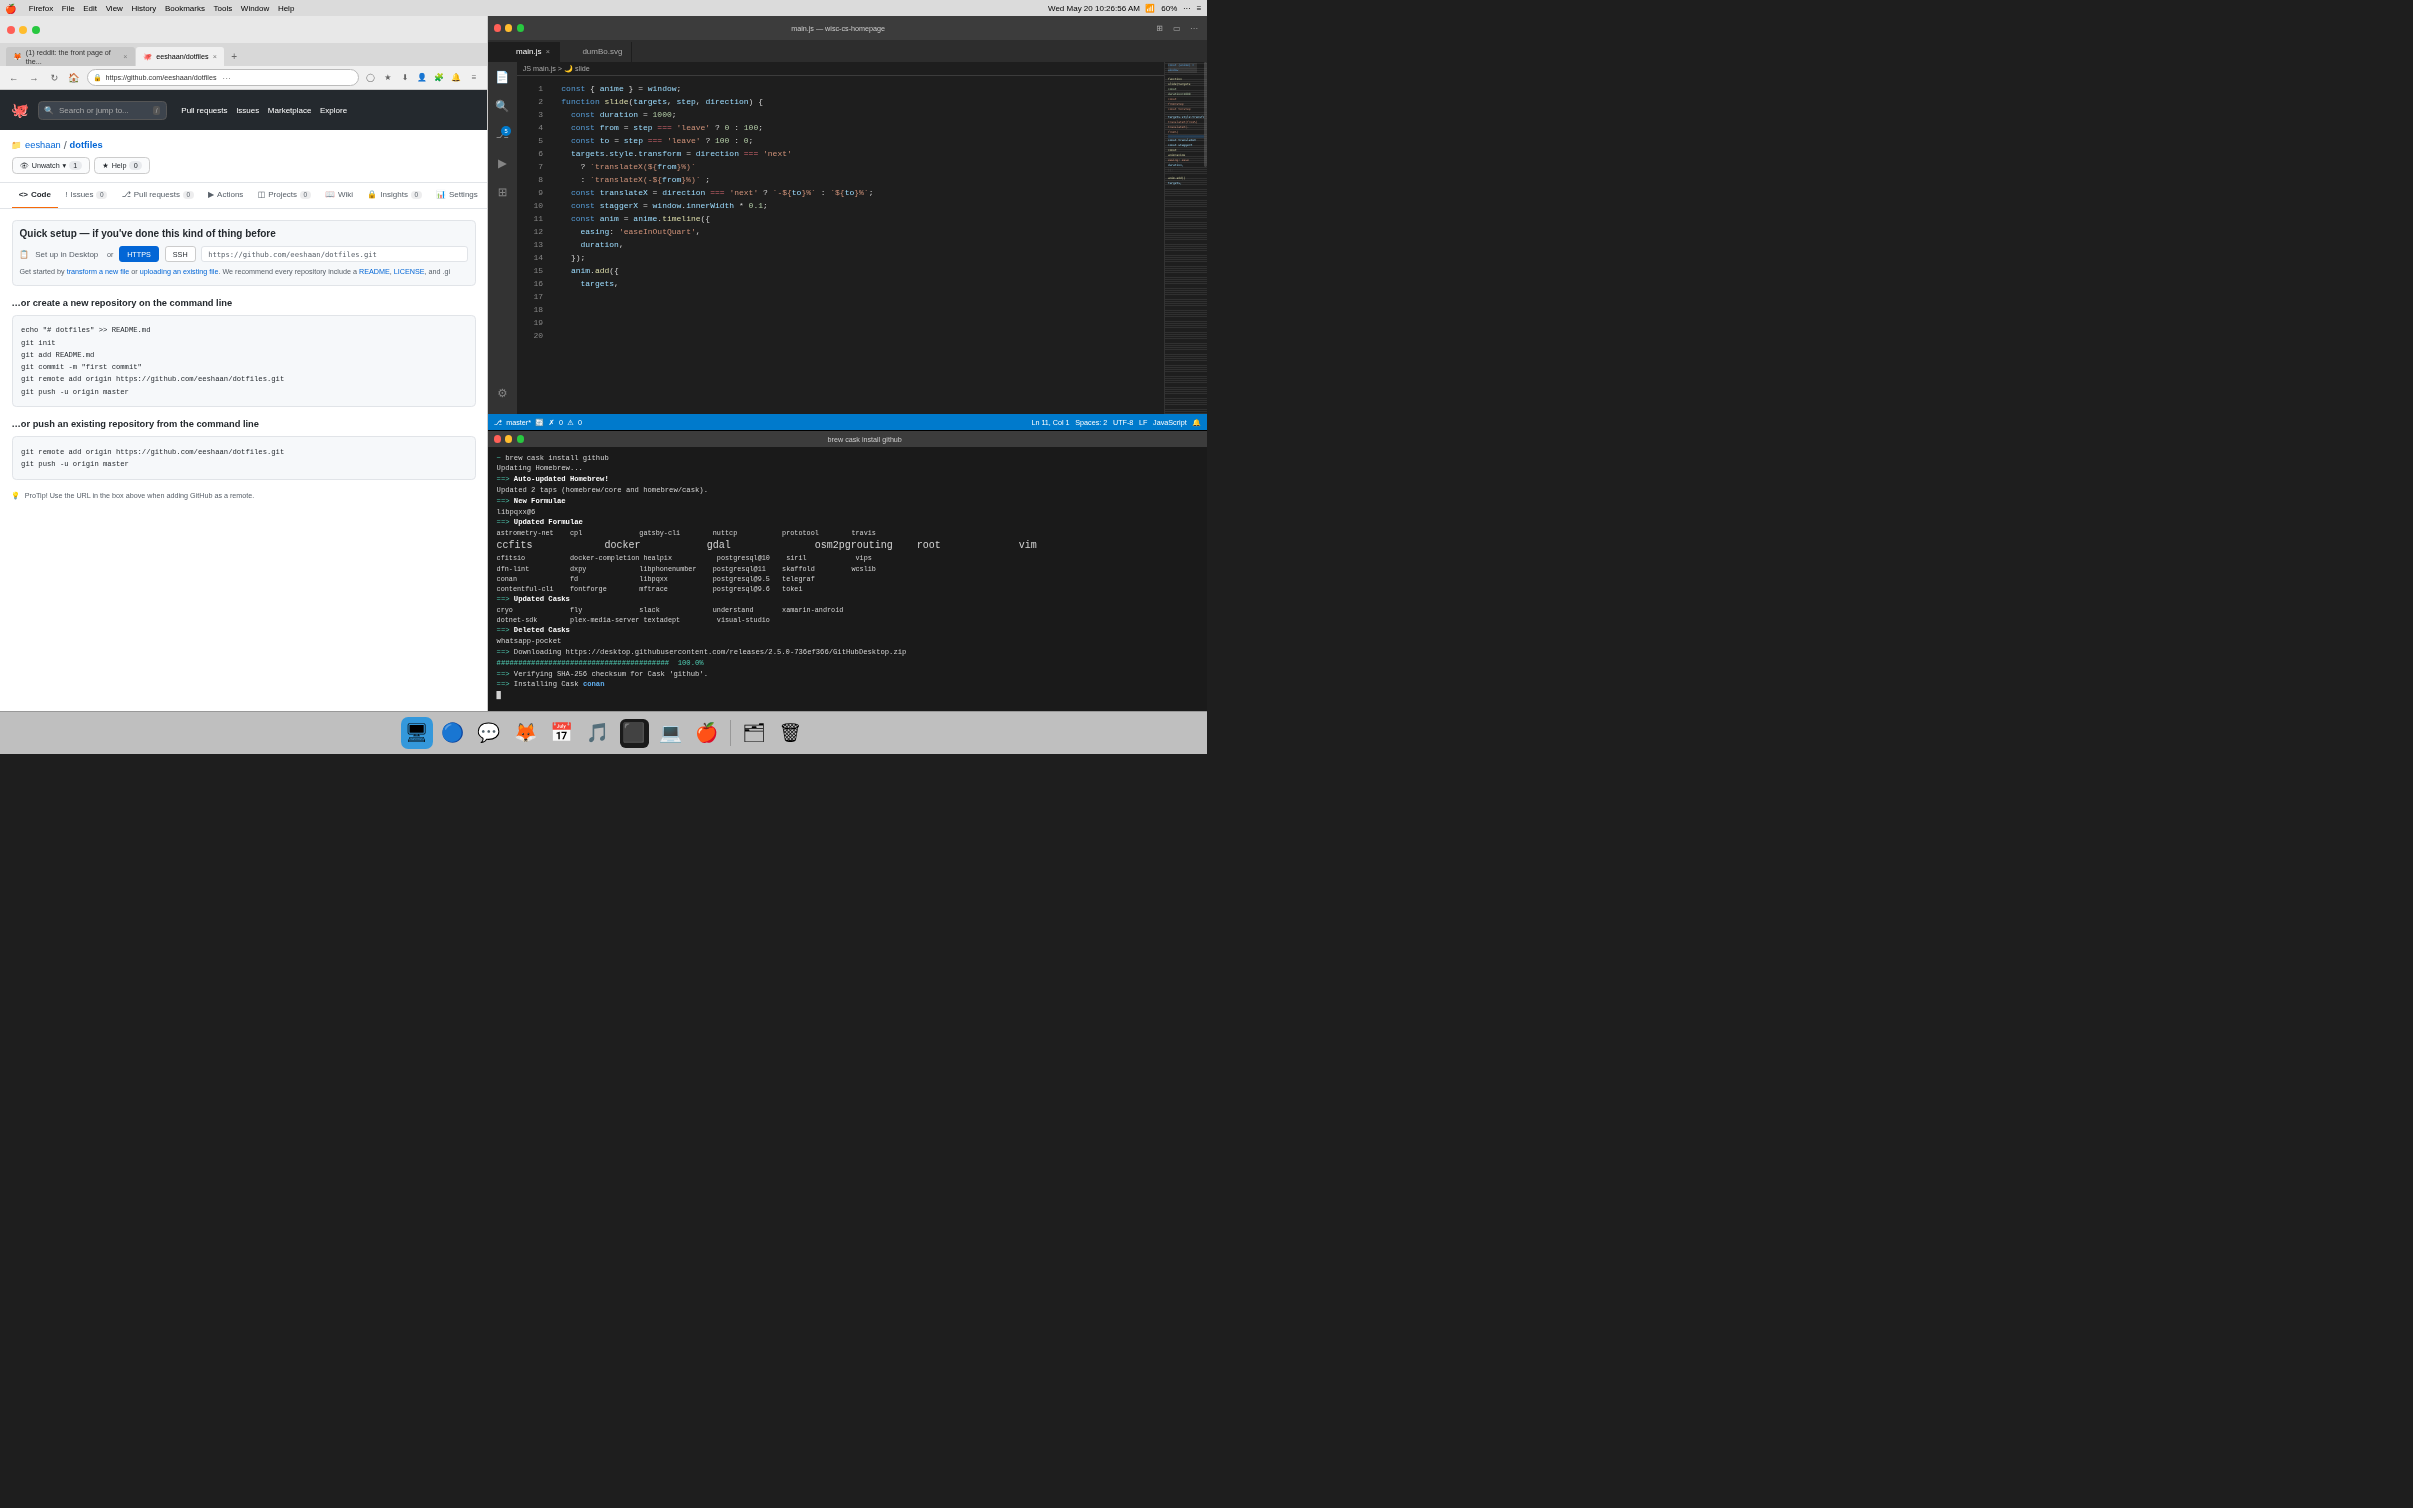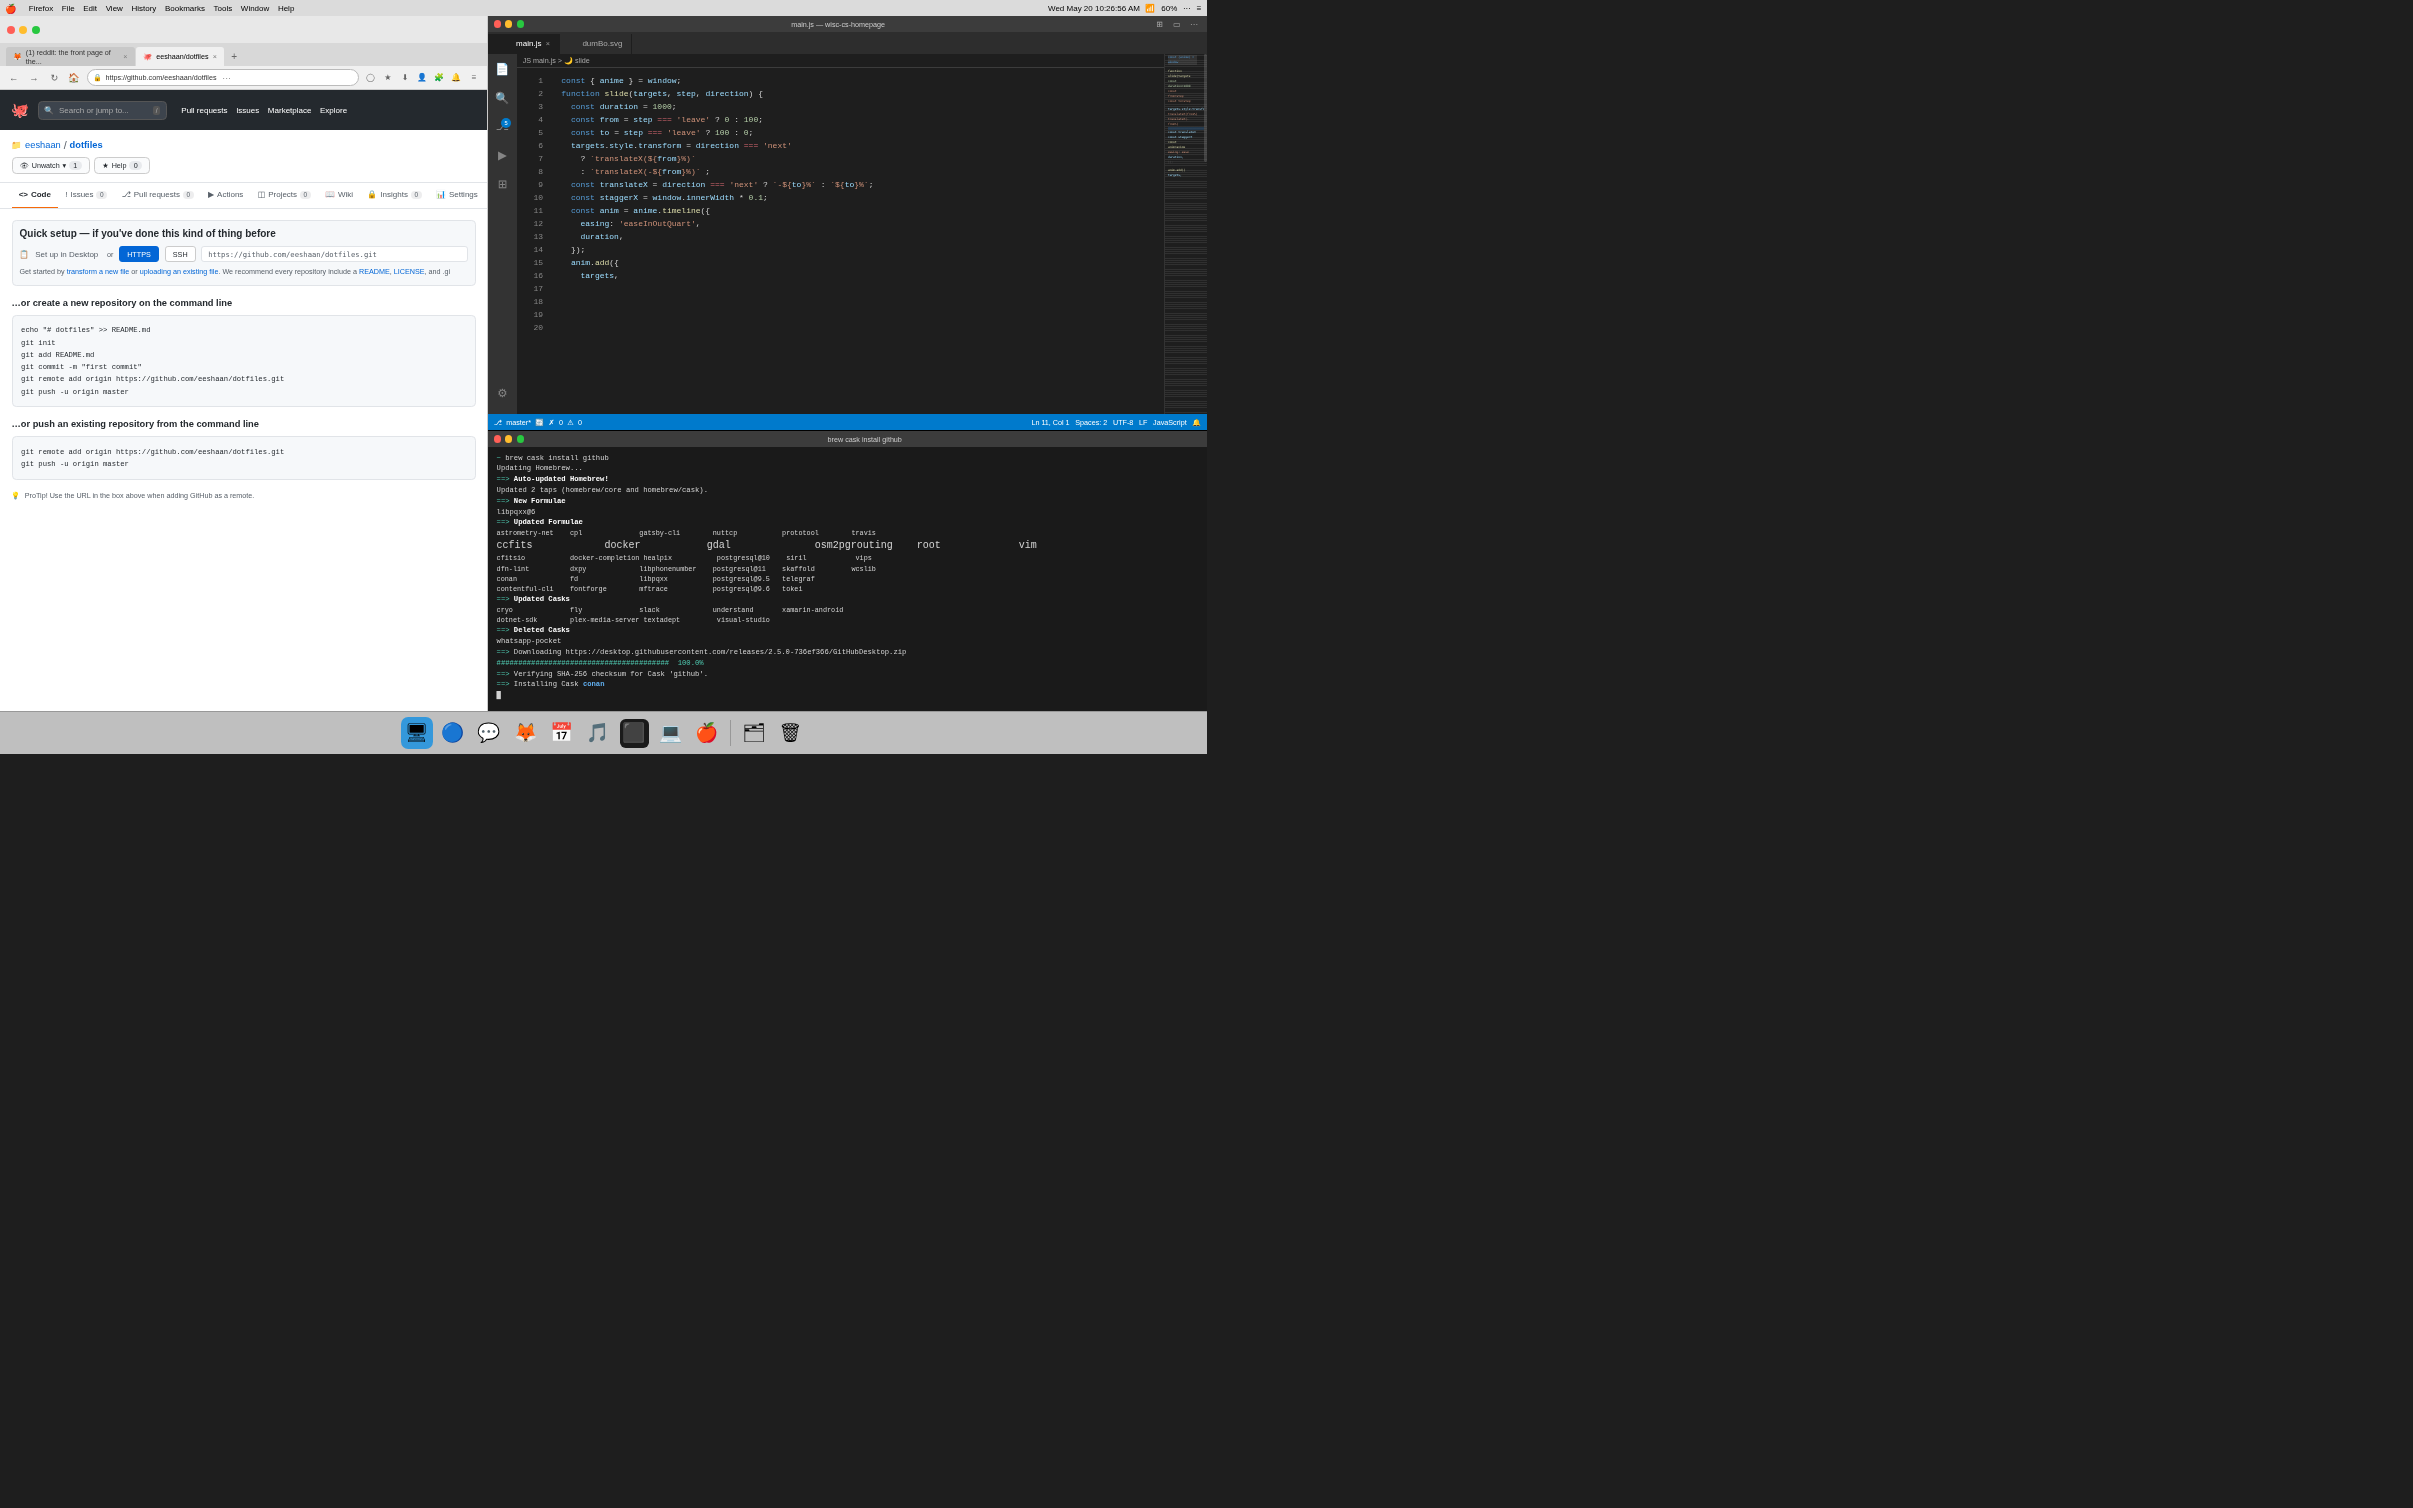--- a/index.html
+++ b/index.html
@@ -296,21 +296,21 @@
     
     .vscode-window {
       flex: 1;
       display: flex;
       flex-direction: column;
       background: #1e1e1e;
       border-bottom: 0.7px solid #000;
     }
 
     .vscode-titlebar {
-      height: 16px;
+      height: 24px;
       background: #3c3c3c;
       display: flex;
       align-items: center;
       padding: 0 5.7px;
       gap: 4.3px;
     }
     .vscode-tl { width: 7.2px; height: 7.2px; border-radius: 50%; }
     .vscode-tl-r { background: #ff5f57; }
     .vscode-tl-y { background: #ffbd2e; }
     .vscode-tl-g { background: #28c840; }

